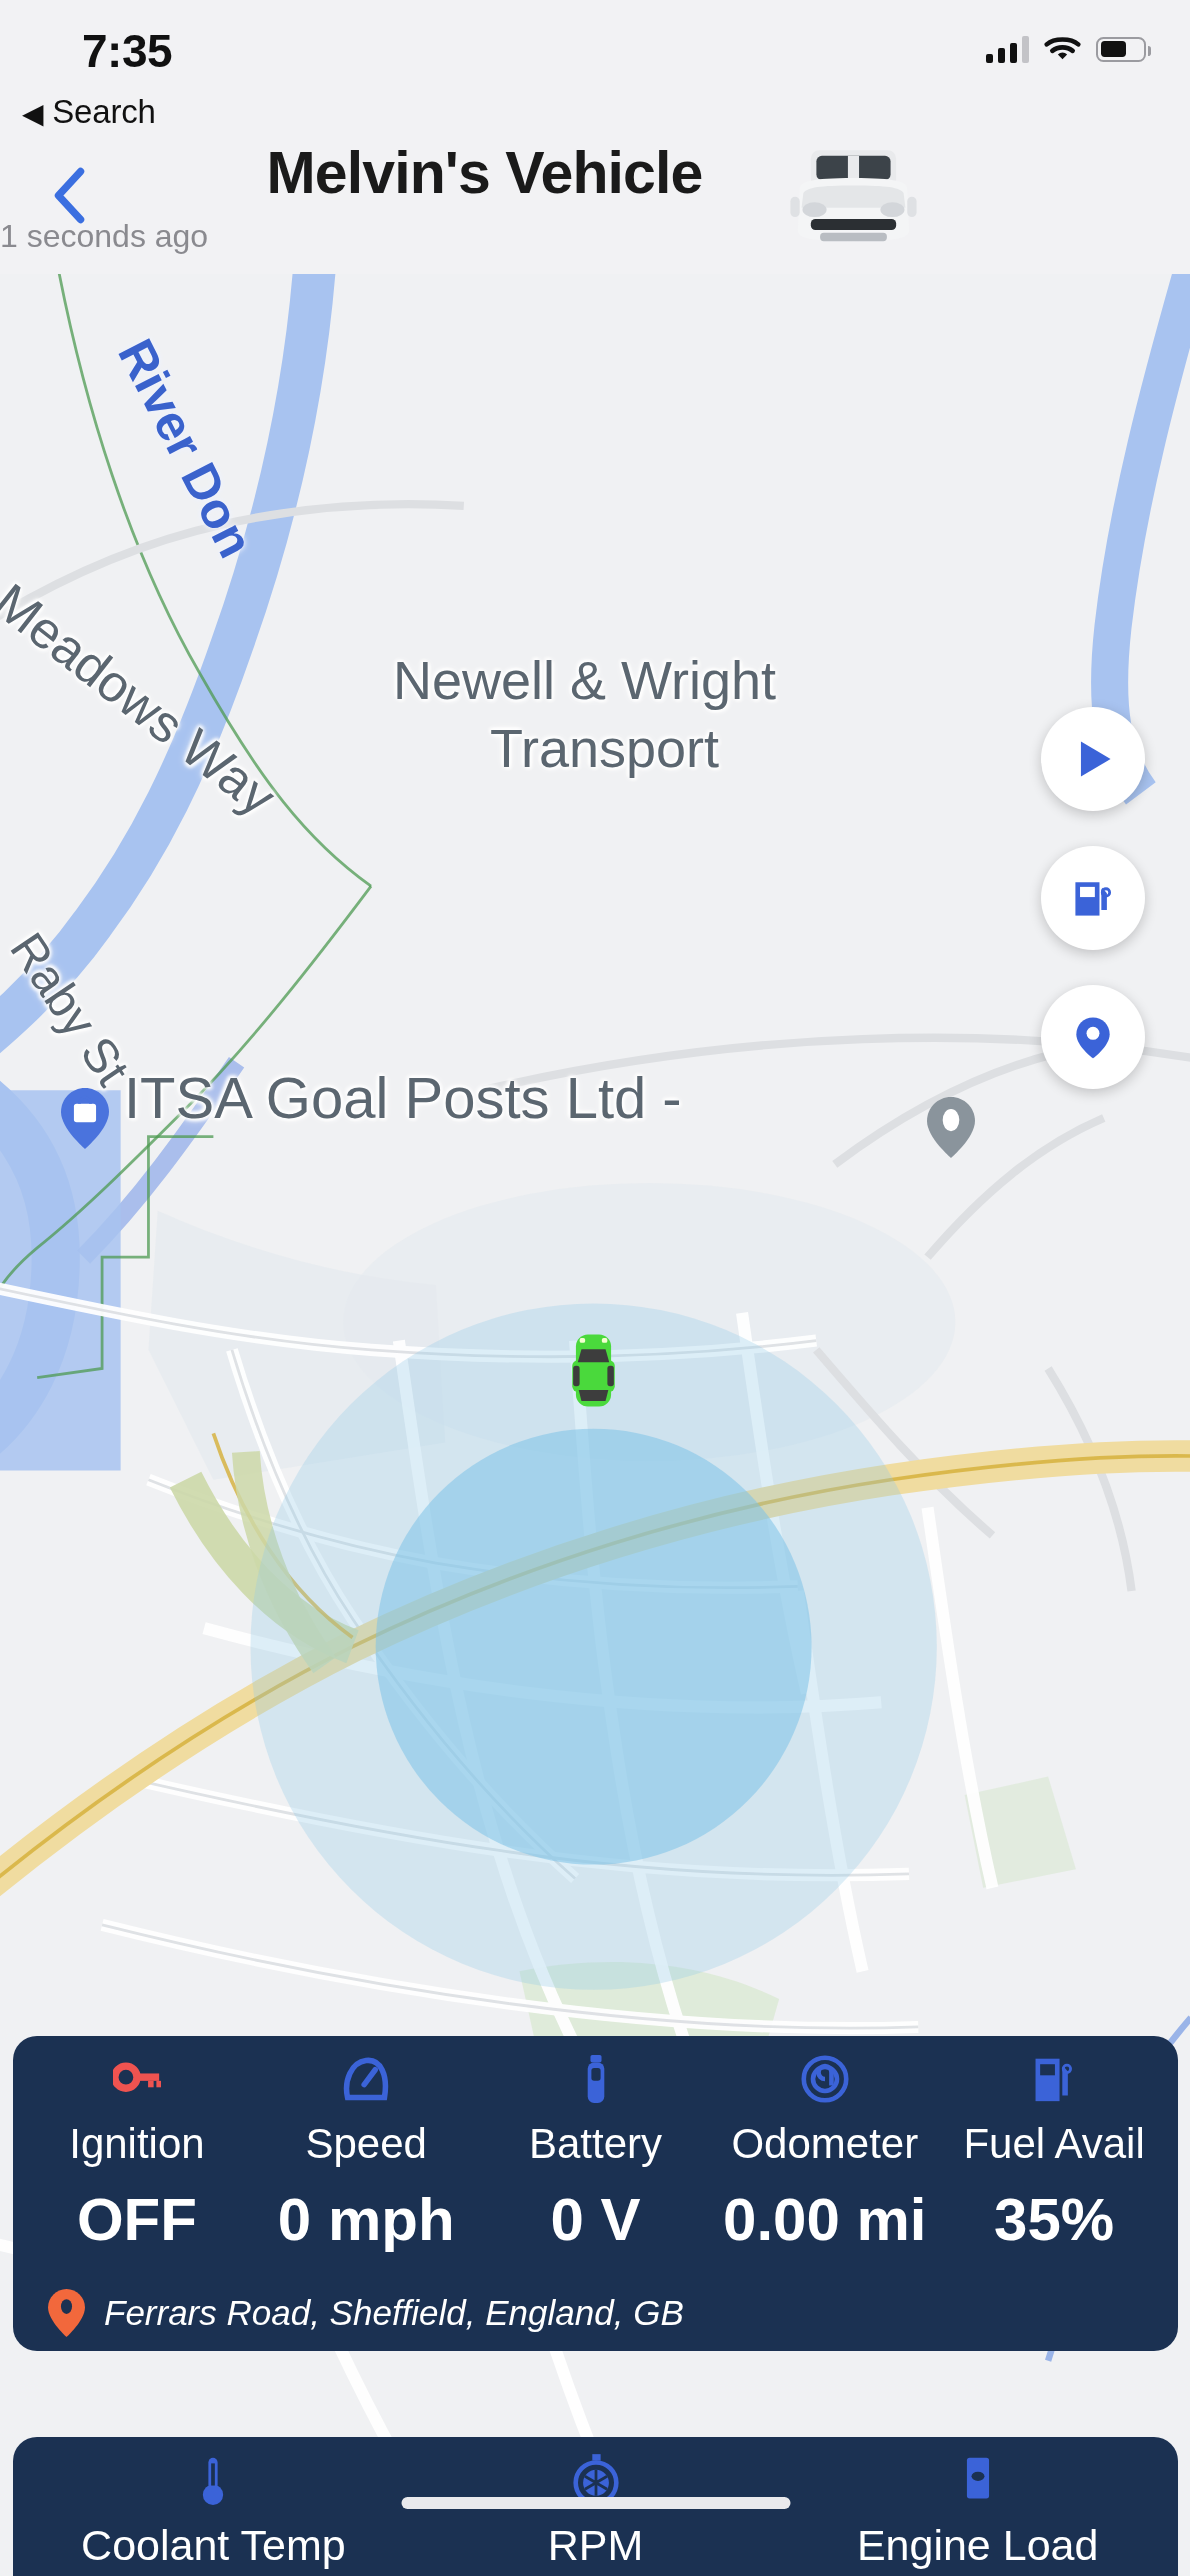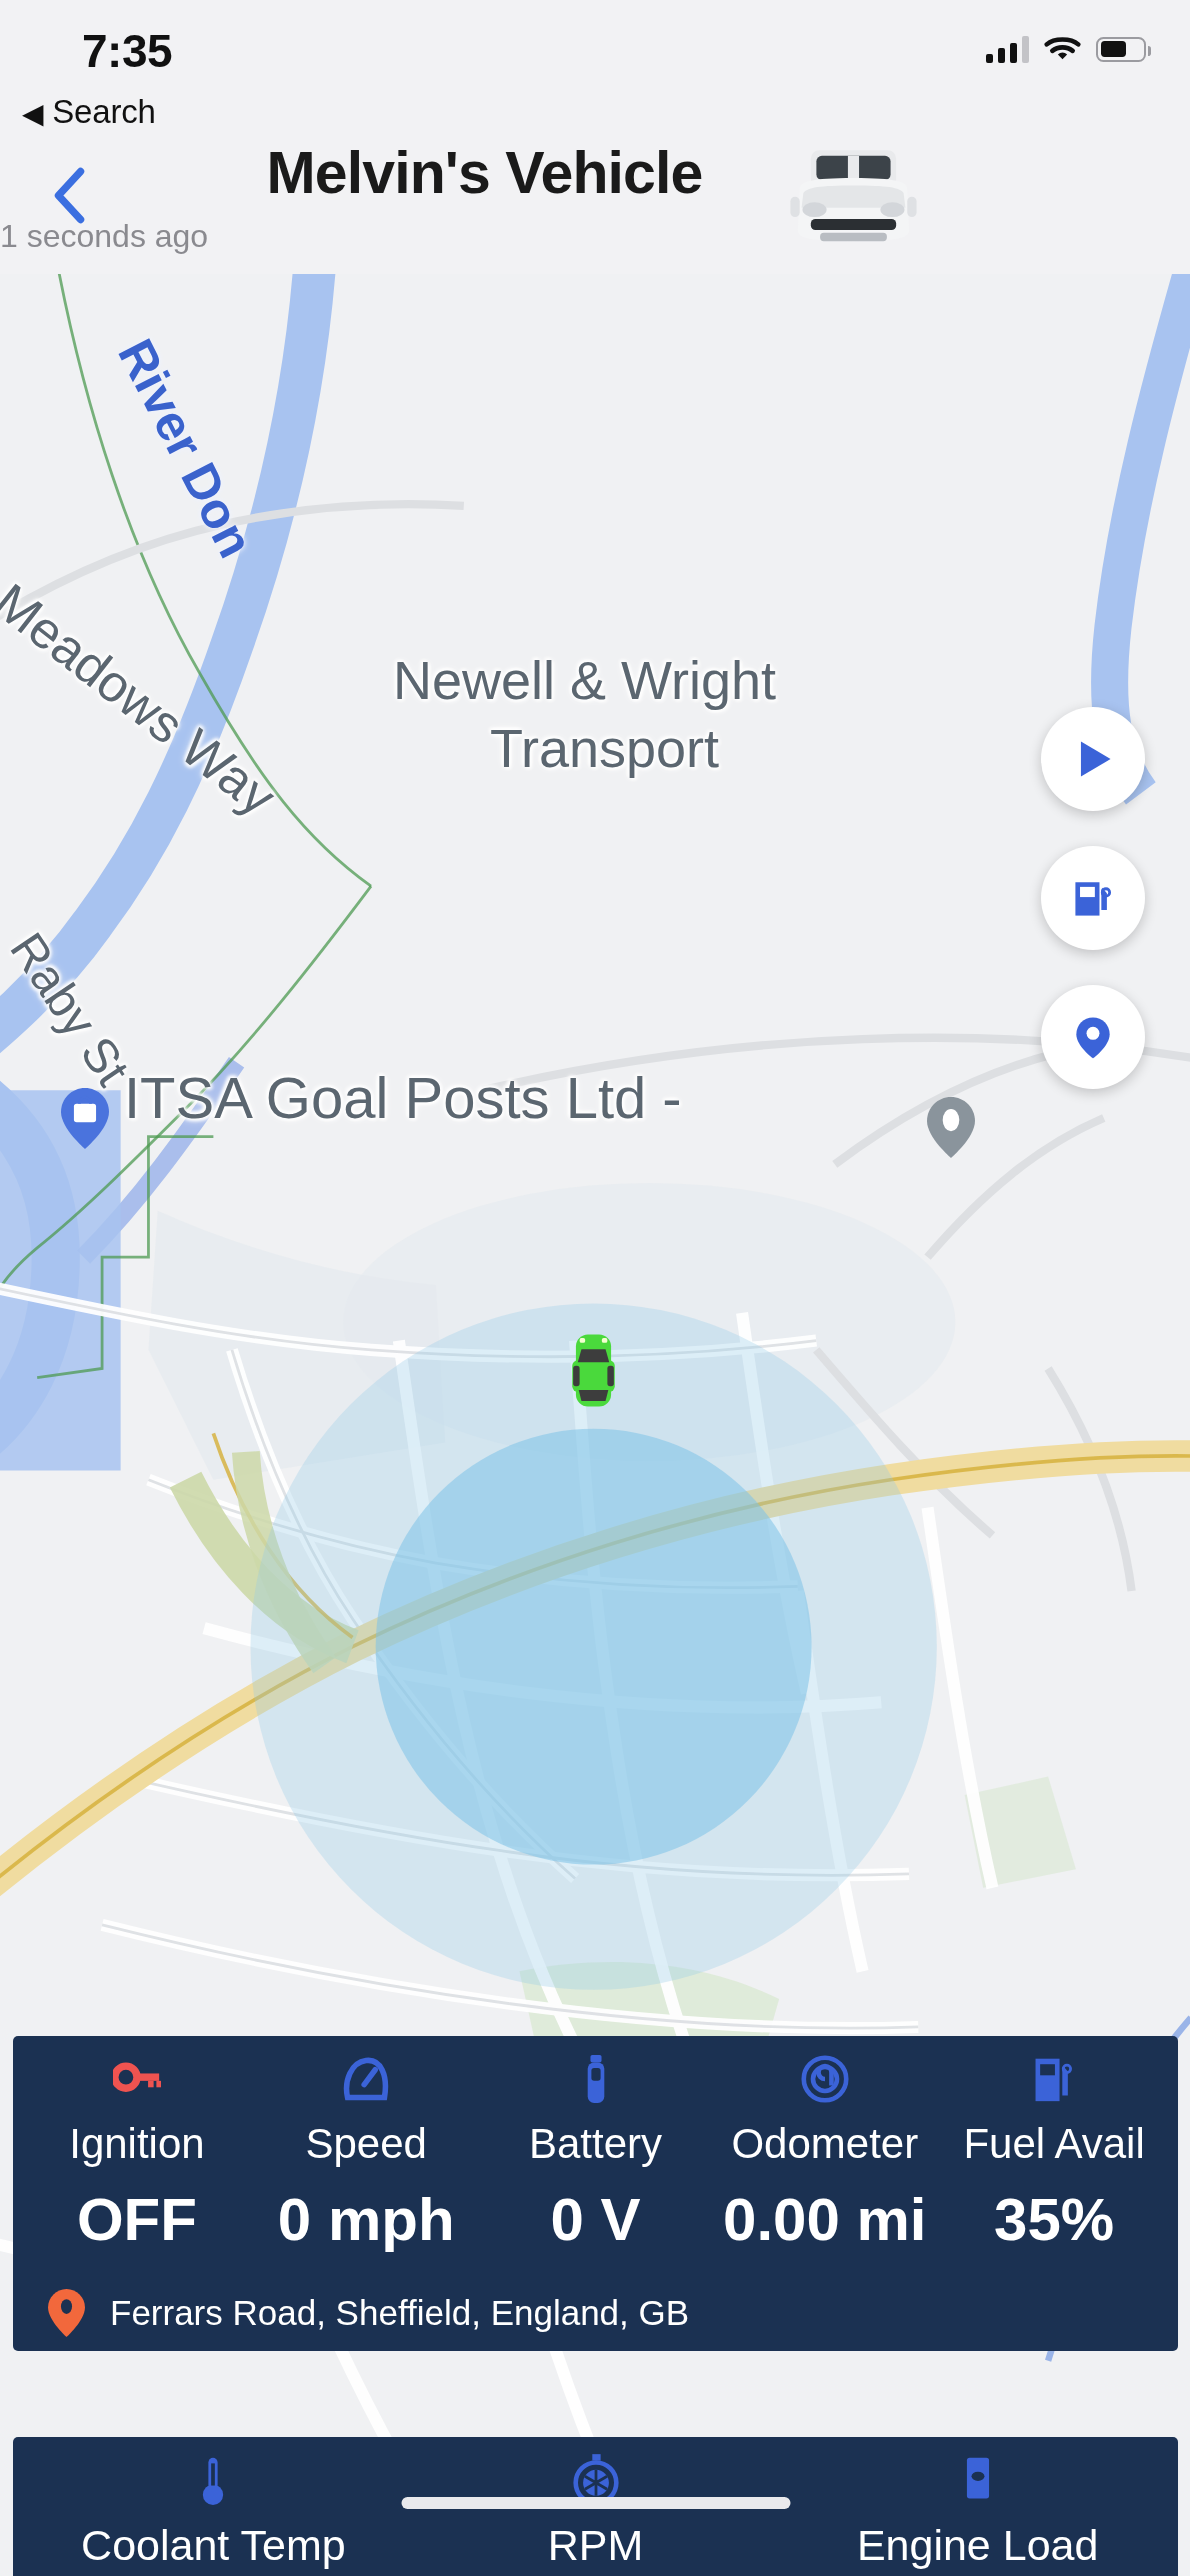--- a/index.html
+++ b/index.html
@@ -45,29 +45,29 @@
   
   .mpin { position:absolute; width:48px; height:61px; }
 
   
   .fabs { position:absolute; right:46px; top:707px; display:flex; flex-direction:column; gap:35px; z-index:40; }
   .fab { width:104px; height:104px; border-radius:50%; background:#fff; display:flex; align-items:center; justify-content:center;
          box-shadow:0 3.7px 13px rgba(0,0,0,0.20); }
   .fab svg { width:50px; height:50px; }
 
   
-  .panel { position:absolute; left:13px; width:1165px; background:#1b3152; border-radius:5px; z-index:45; }
+  .panel { position:absolute; left:13px; width:1165px; background:#1b3152; border-radius:24px; z-index:45; }
   .panel-main { top:2036px; height:315px; }
   .metrics { display:flex; padding:0 9.3px; }
   .metric { flex:1; display:flex; flex-direction:column; align-items:center; }
   .metric .ico { height:69px; display:flex; align-items:flex-end; justify-content:center; padding-top:20.4px; }
   .metric .ico svg { width:48px; height:52px; }
   .metric .lbl { margin-top:15px; font-size:42px; color:#fff; font-weight:400; white-space:nowrap; }
   .metric .val { margin-top:16.7px; font-size:60px; color:#fff; font-weight:600; white-space:nowrap; }
-  .addr { display:flex; align-items:center; gap:25px; padding:35px 0 0 35px; }
+  .addr { display:flex; align-items:center; gap:19px; padding:35px 0 0 35px;font-style:italic; }
   .addr svg { width:37px; height:48px; flex:none; }
   .addr span { font-size:35px; color:#fff; }
 
   .panel-second { top:2437px; height:185px; }
   .panel-second .metric .lbl { font-size:43px; }
 
   
   .home-ind { position:absolute; left:50%; transform:translateX(-50%); bottom:67px; width:389px; height:12px;
               background:#e9e9ec; border-radius:6.5px; z-index:80; }
 </style>

